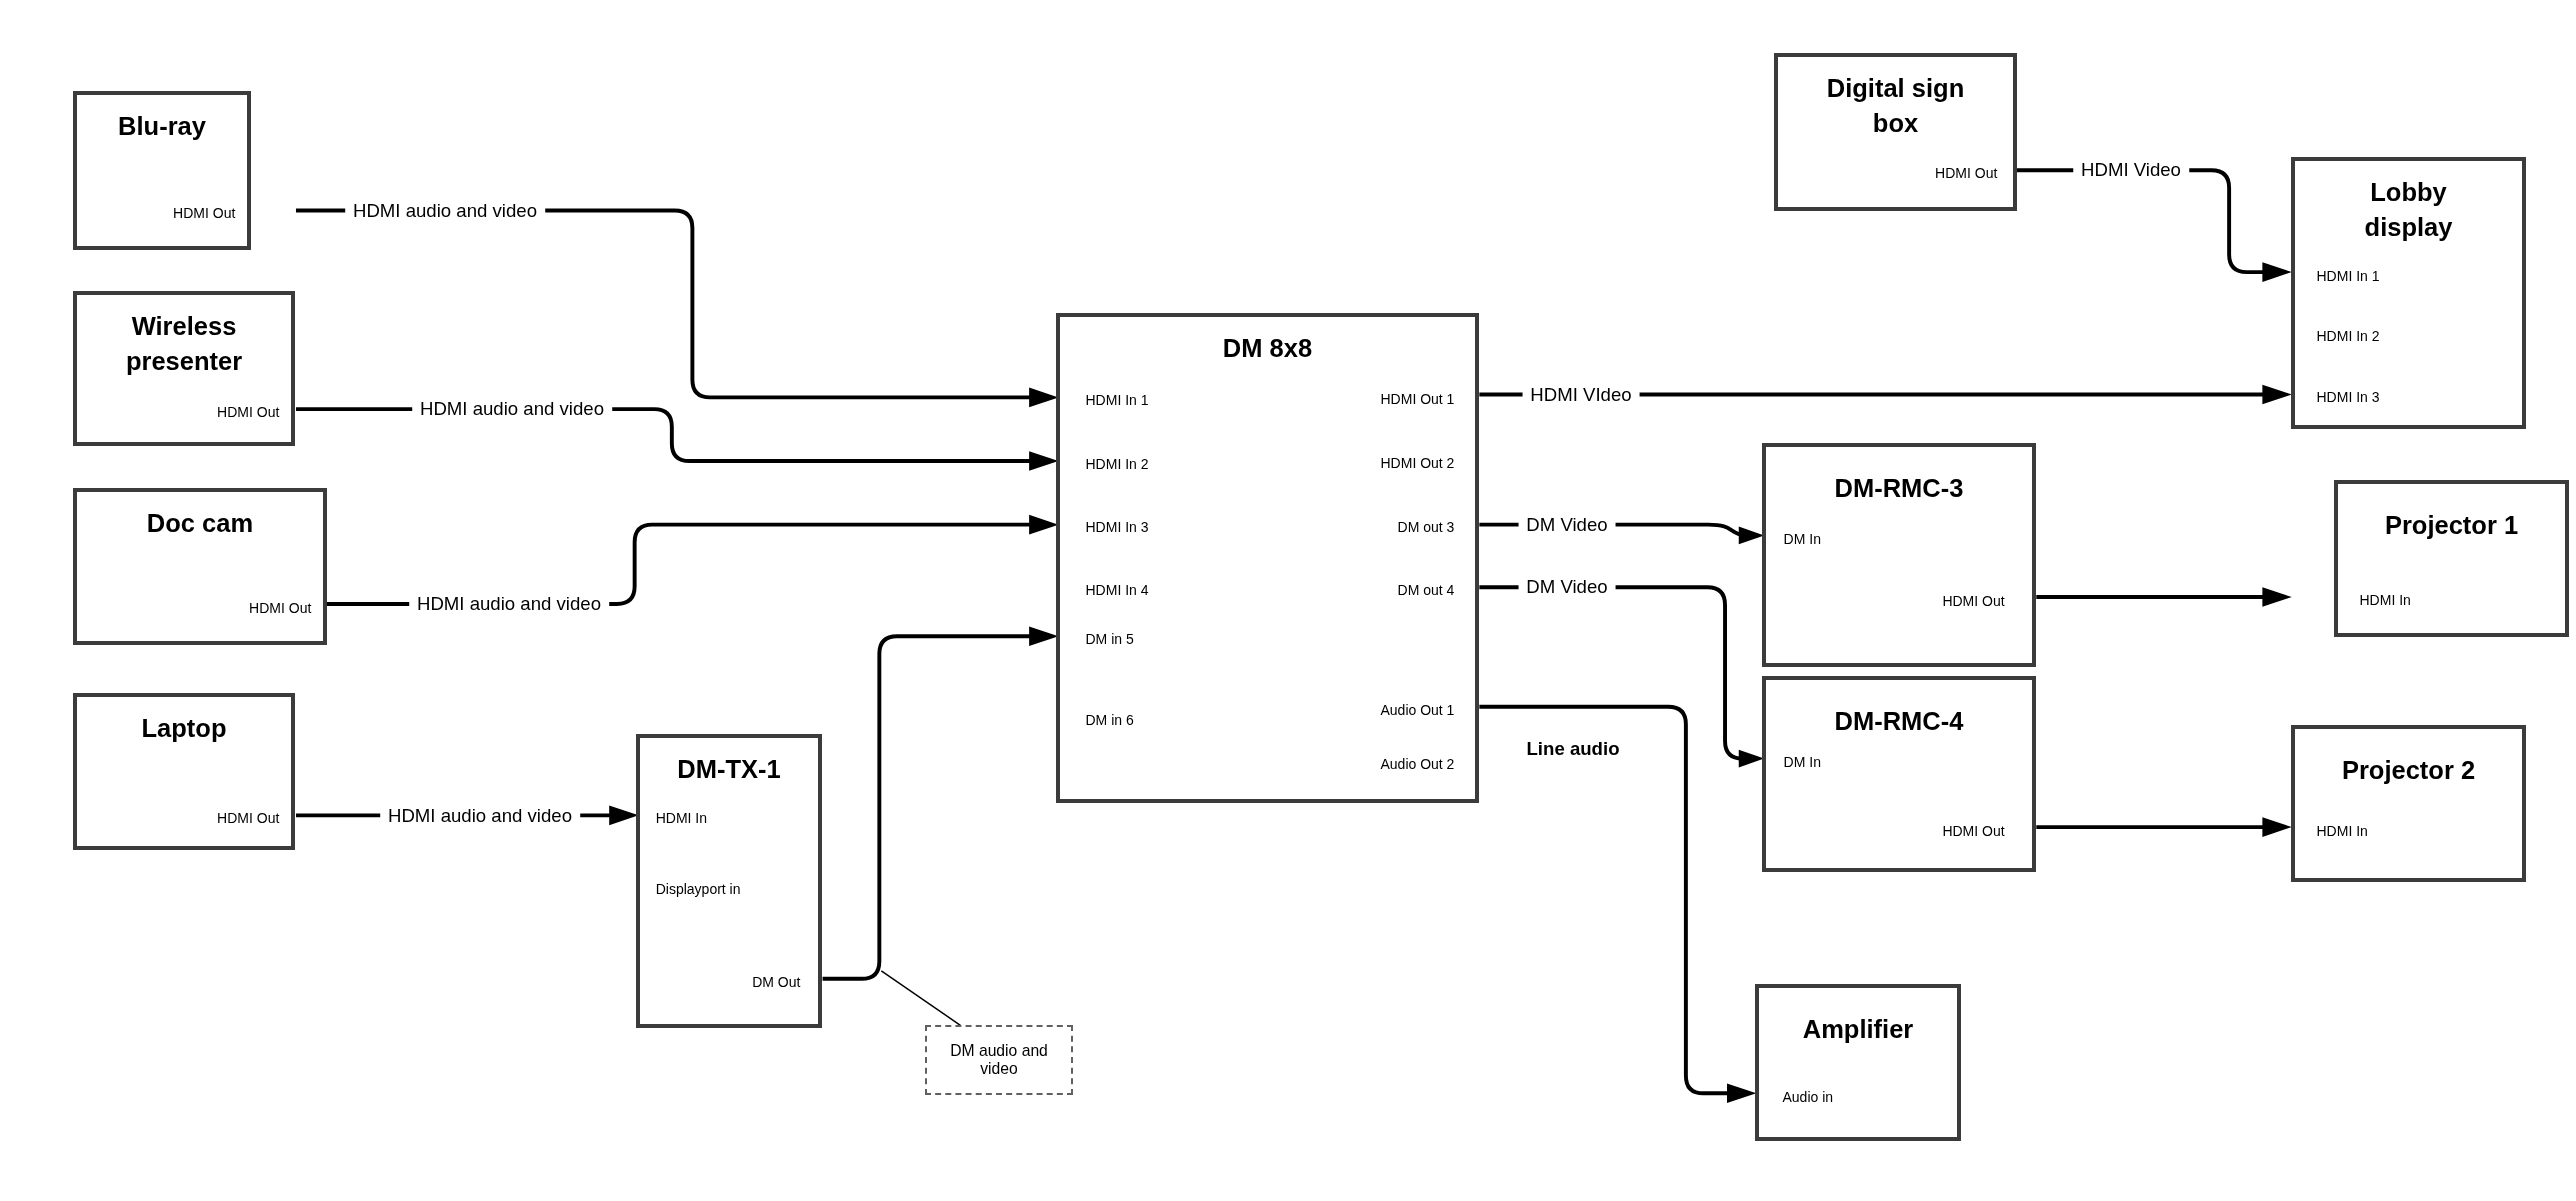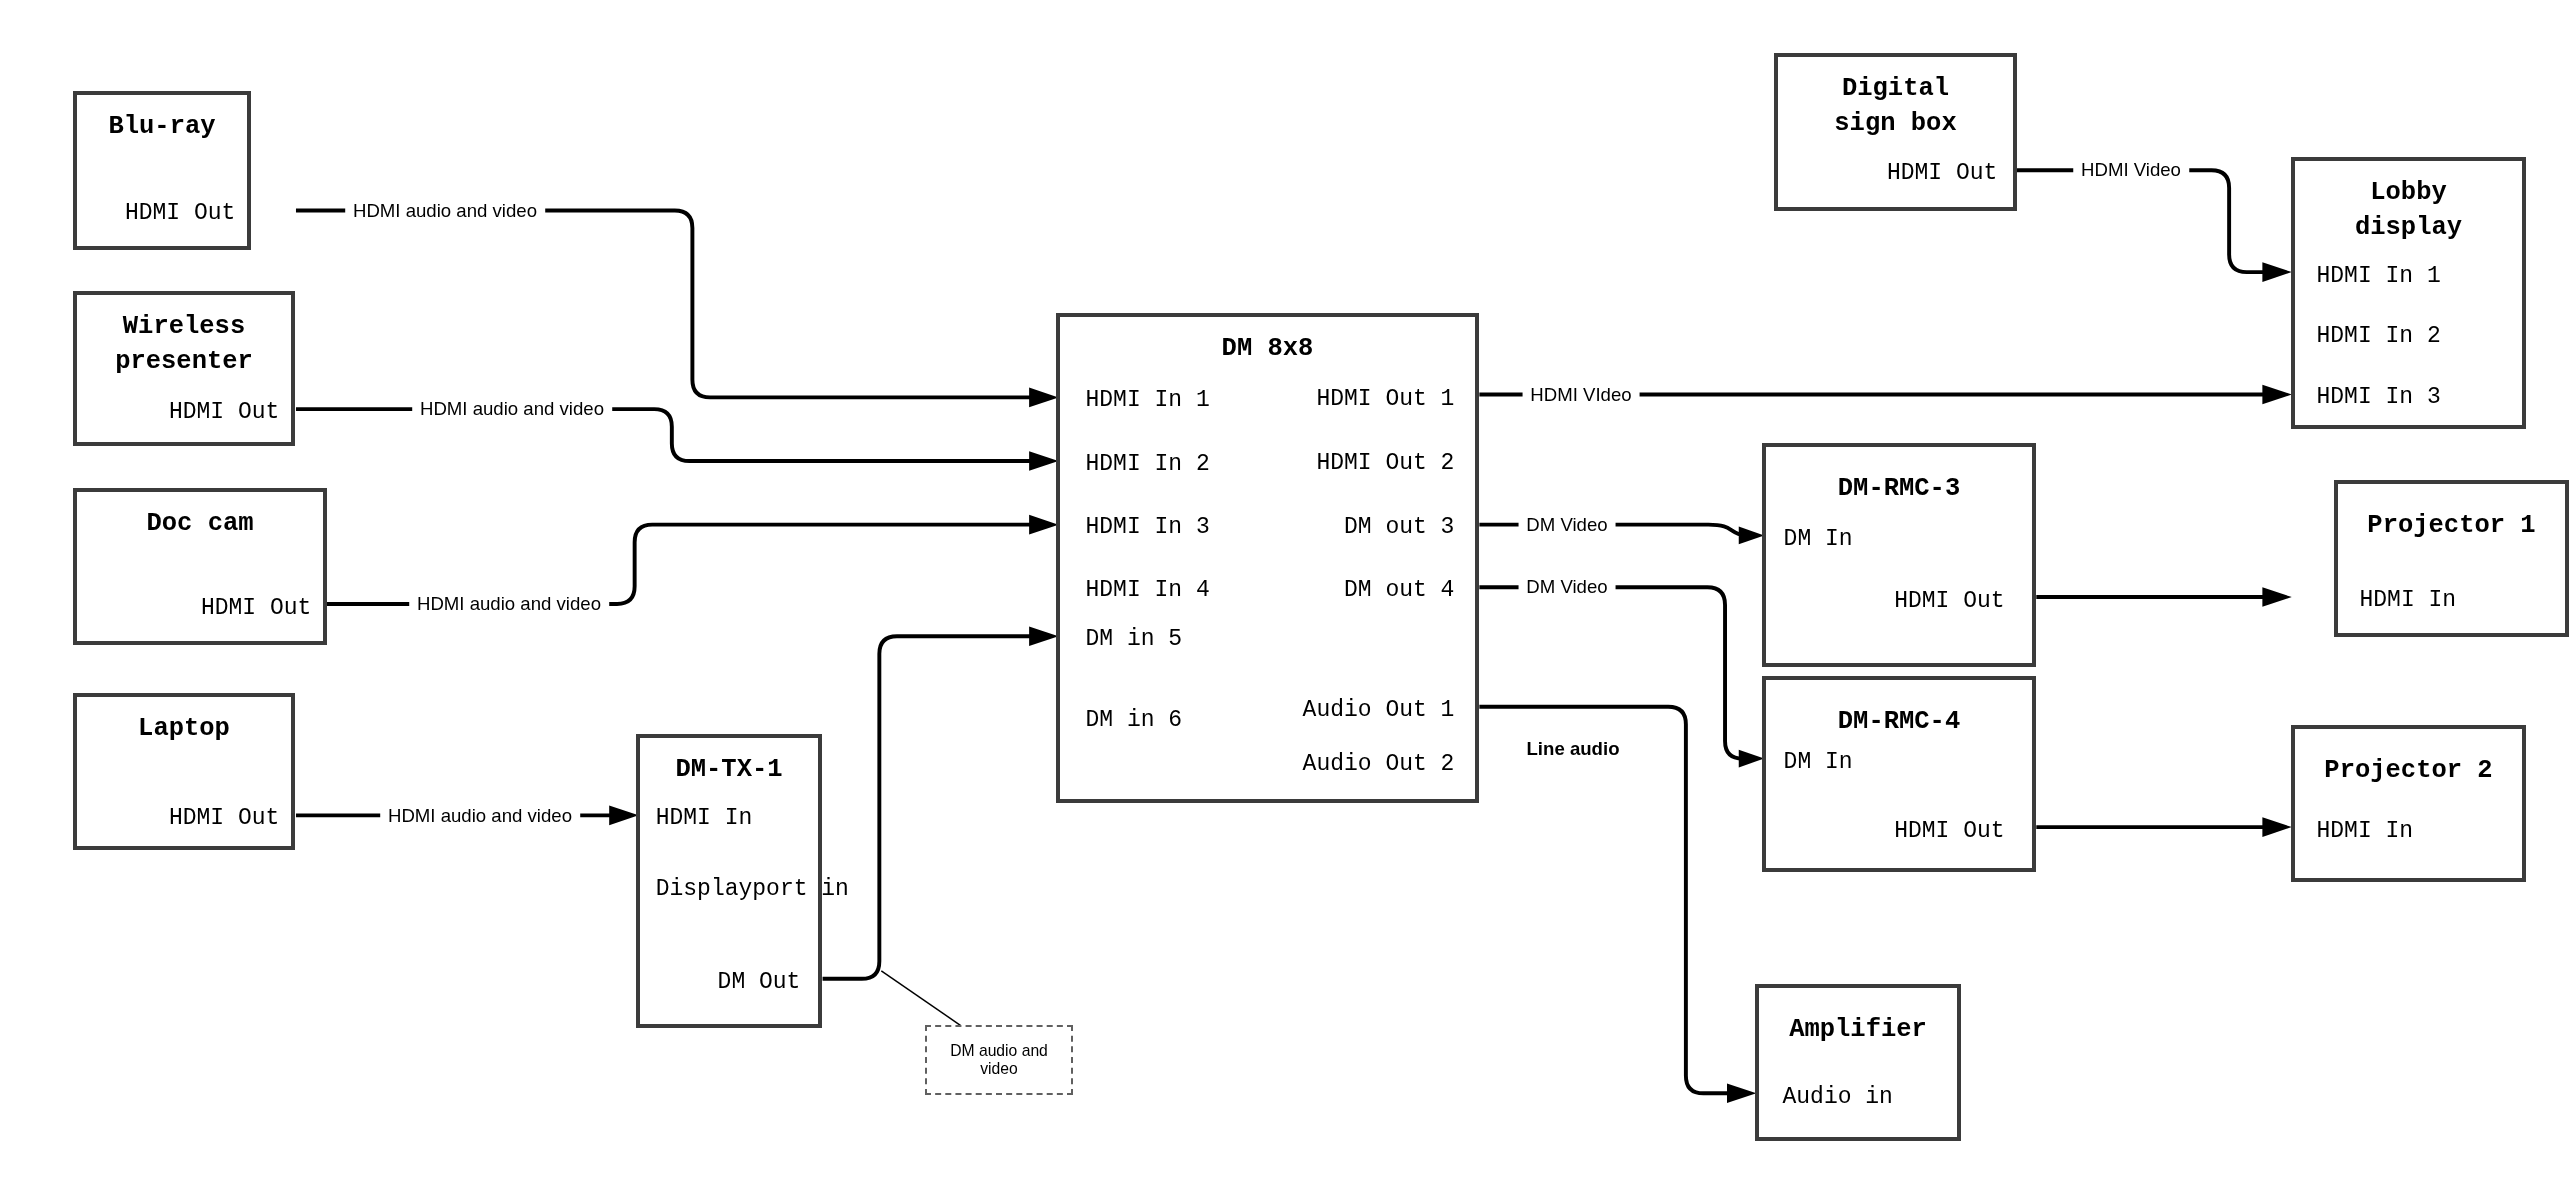--- a/index.html
+++ b/index.html
@@ -17,34 +17,33 @@
     left: 0; top: 0;
     width: 2576px; height: 1201px;
     z-index: 1;
   }
   .box {
     position: absolute;
     background: #ffffff;
     border: 4.9px solid #3b3b3b;
     box-sizing: border-box;
     z-index: 2;
-    font-family: Liberation Mono, monospace;
   }
   .box-title {
     font-weight: bold;
     font-size: 25.5px;
     line-height: 35px;
     text-align: center;
     margin: 13.7px auto 0;
   }
   .title-narrow { max-width: 147px; }
   .title-low { margin-top: 23.5px; }
   .port {
     position: absolute;
-    font-size: 23px;
+    font-size: 14px;
     line-height: 21.5px;
     white-space: nowrap;
     transform: translateY(-50%);
   }
   .conn-label {
     position: absolute;
     transform: translate(-50%, -50%);
     font-size: 18.6px;
     line-height: 21.5px;
     white-space: nowrap;

